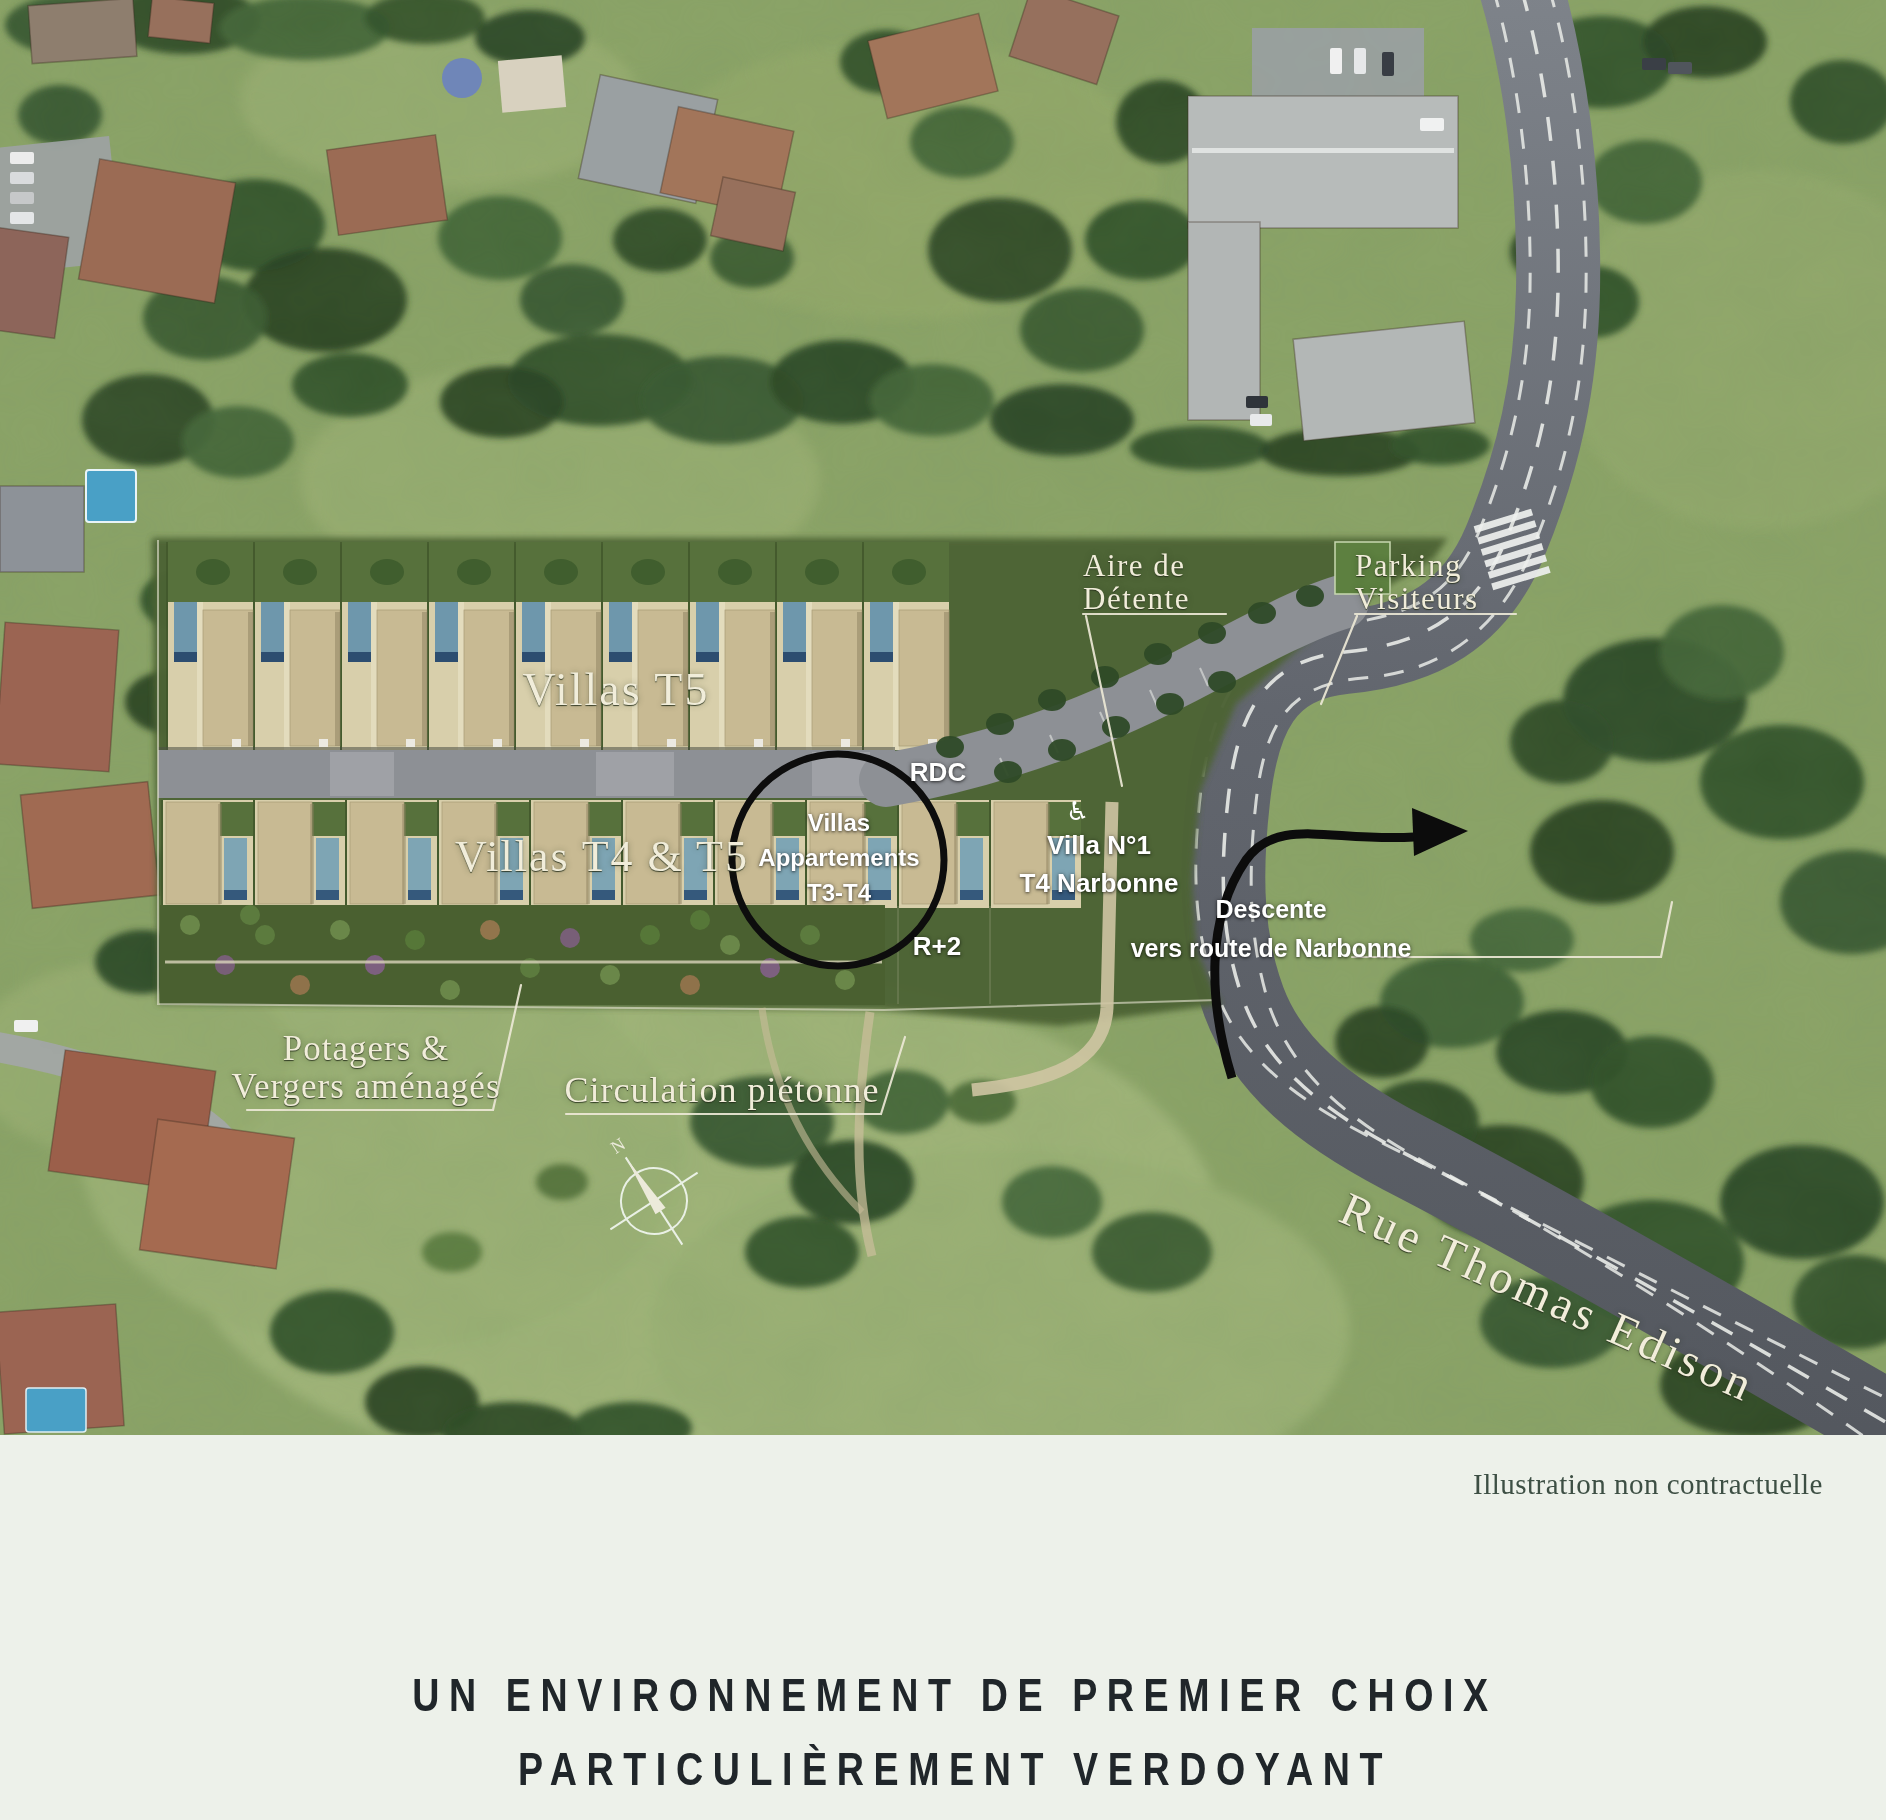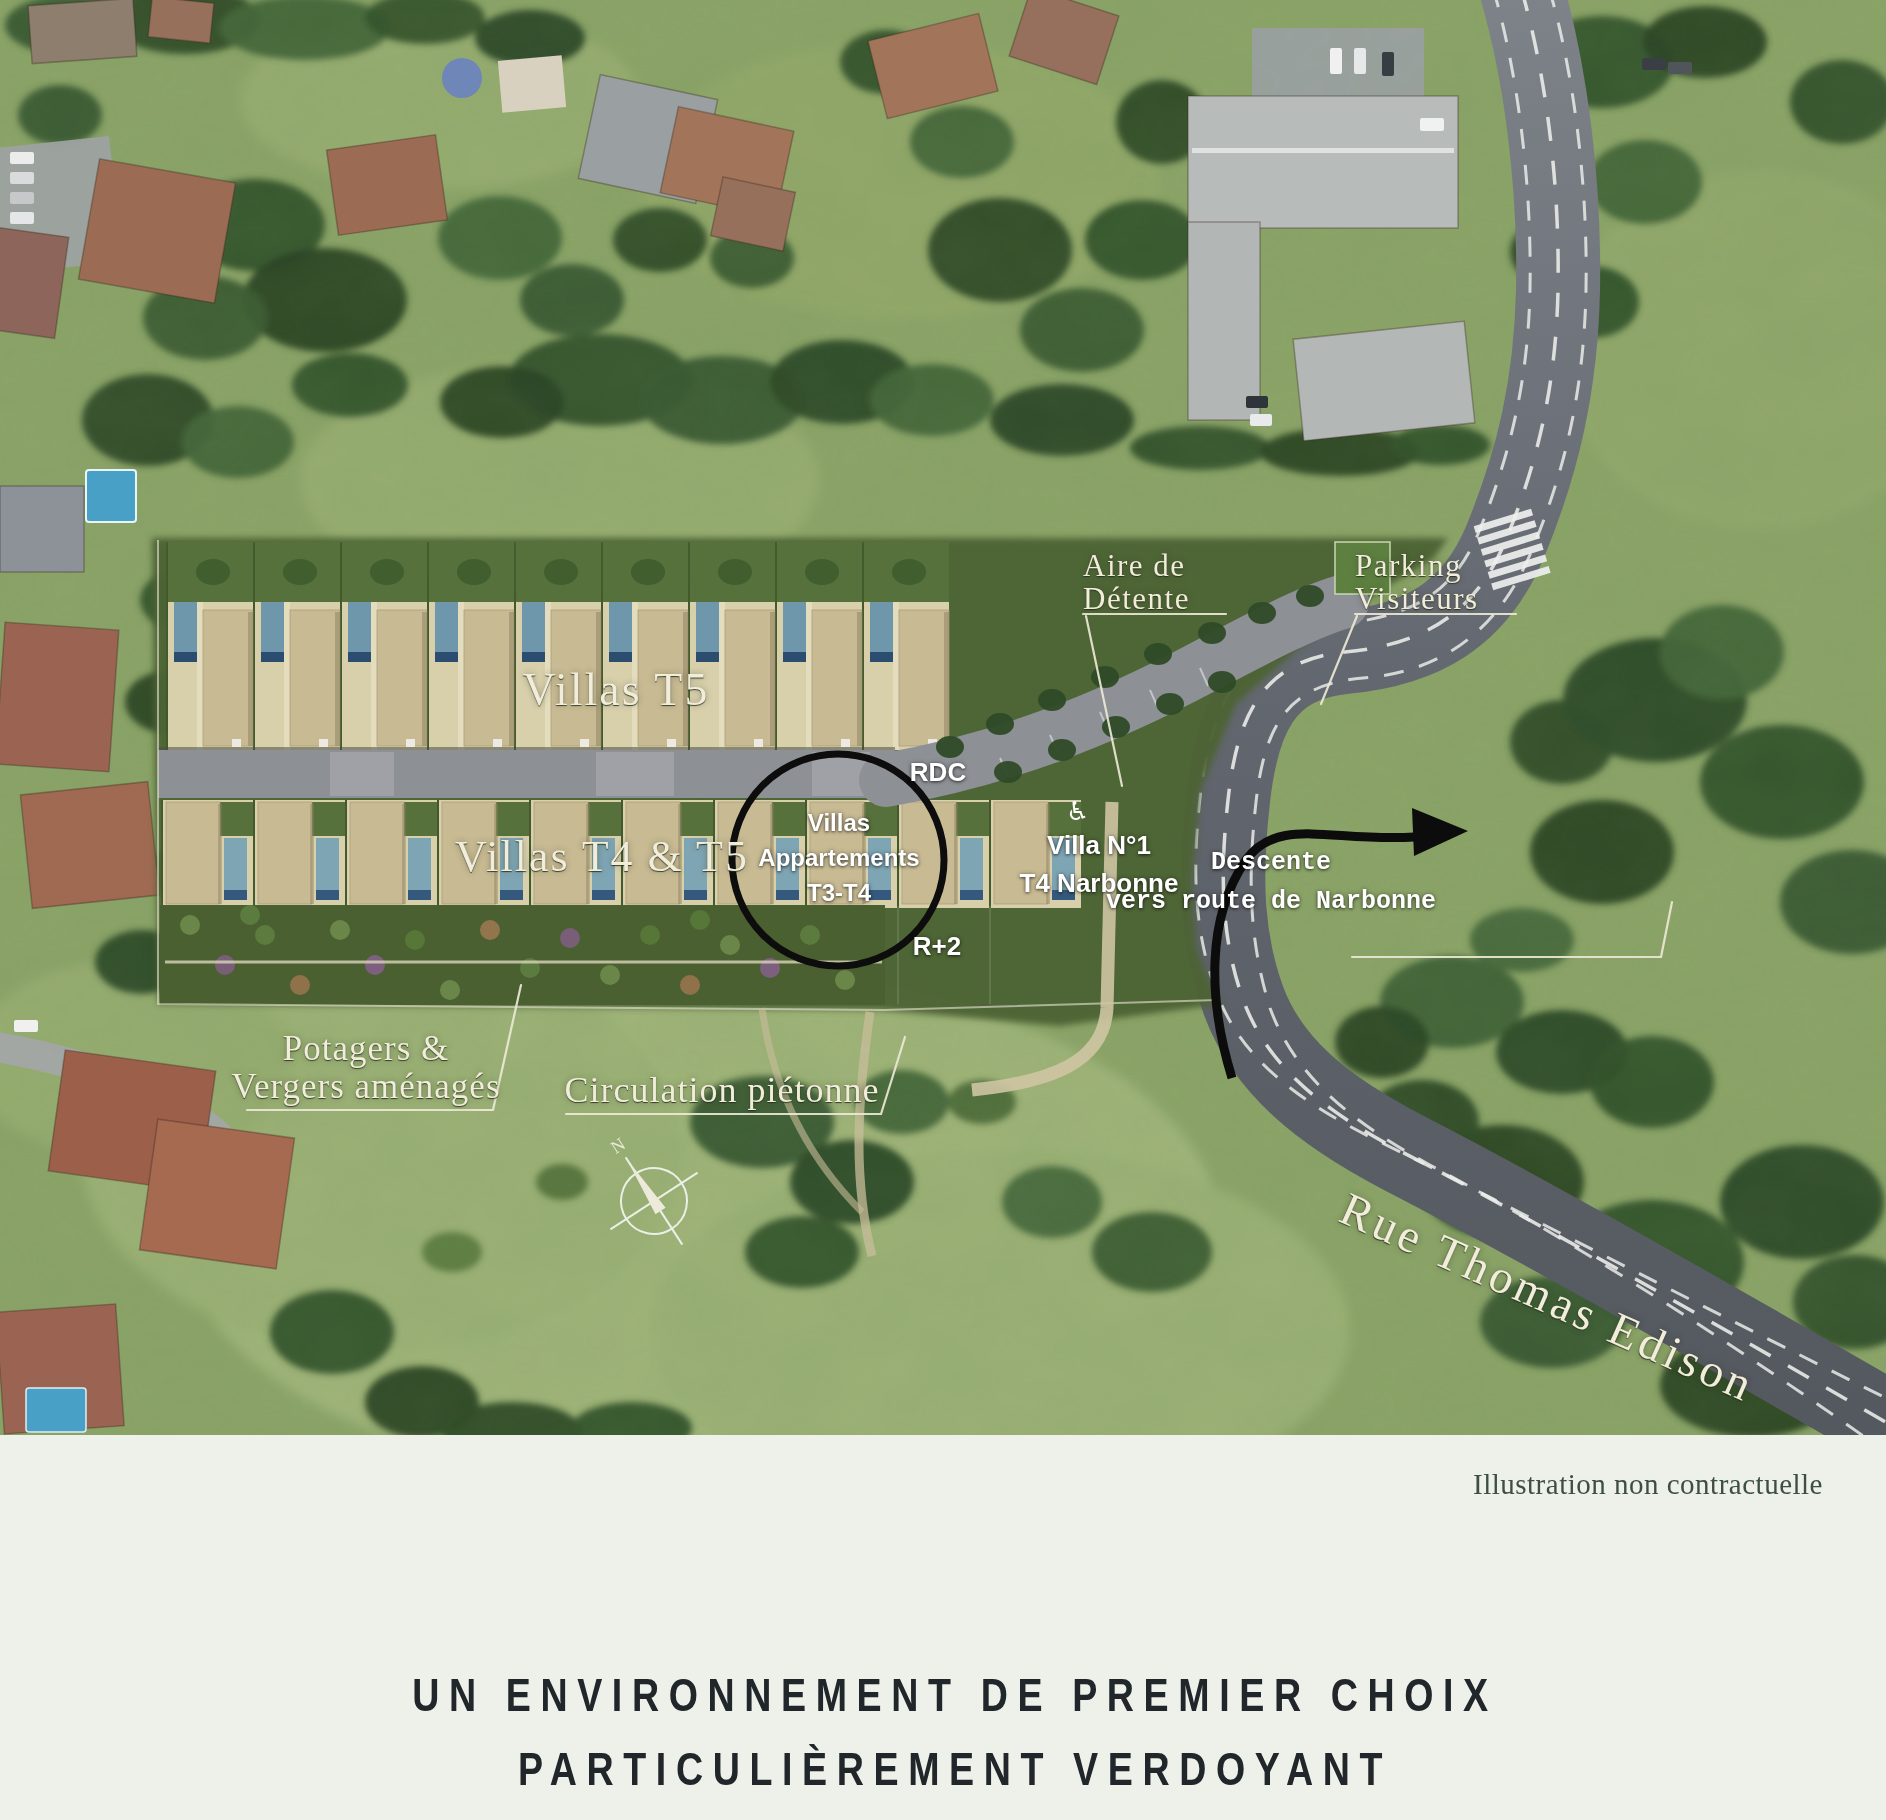--- a/index.html
+++ b/index.html
@@ -491,21 +491,21 @@
     <div>Villas</div>
     <div>Appartements</div>
     <div>T3-T4</div>
   </div>
   <div class="lbl ctr sans lbl-rdc" style="left:938px;top:772px;">RDC</div>
   <div class="lbl ctr sans lbl-r2" style="left:937px;top:946px;">R+2</div>
   <div class="lbl ctr sans lbl-villa-n1" style="left:1099px;top:864px;">
     <div>Villa N°1</div>
     <div>T4 Narbonne</div>
   </div>
-  <div class="lbl ctr sans lbl-descente" style="left:1271px;top:882px;font-family:Liberation Mono, monospace;">
+  <div class="lbl ctr sans lbl-descente" style="left:1271px;top:929px;">
     <div>Descente</div>
     <div>vers route de Narbonne</div>
   </div>
   <div class="lbl ctr lbl-potagers" style="left:366px;top:1068px;">
     <div>Potagers &amp;</div>
     <div>Vergers aménagés</div>
   </div>
   <div class="lbl ctr lbl-circulation" style="left:722px;top:1090px;">Circulation piétonne</div>
   <div class="lbl lbl-rue" style="left:1548px;top:1297px;">Rue Thomas Edison</div>
 

